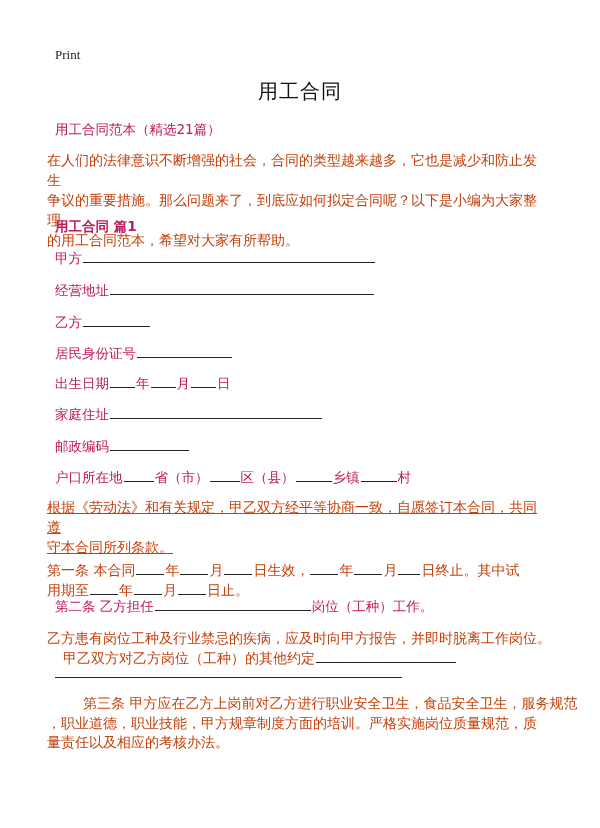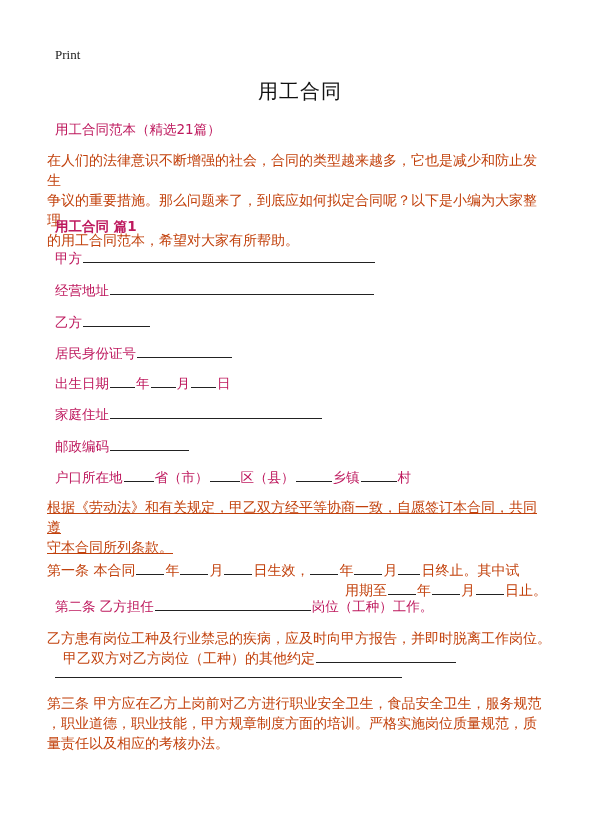--- a/index.html
+++ b/index.html
@@ -86,34 +86,34 @@
 
   <div class="para" style="top:497px;text-decoration:underline;">
     <div>根据《劳动法》和有关规定，甲乙双方经平等协商一致，自愿签订本合同，共同遵</div>
     <div>守本合同所列条款。</div>
   </div>
 
   <div class="para" style="top:546px;">
     <div style="white-space:nowrap;margin-top:14px;">
       <span>第一条 本合同</span><span class="blank" style="width:28px;"></span><span>年</span><span class="blank" style="width:28px;"></span><span>月</span><span class="blank" style="width:28px;"></span><span>日生效，</span><span class="blank" style="width:28px;"></span><span>年</span><span class="blank" style="width:28px;"></span><span>月</span><span class="blank" style="width:22px;"></span><span>日终止。其中试</span>
     </div>
-    <div style="white-space:nowrap;text-align:right;">
+    <div style="white-space:nowrap;">
       <span>用期至</span><span class="blank" style="width:28px;"></span><span>年</span><span class="blank" style="width:28px;"></span><span>月</span><span class="blank" style="width:28px;"></span><span>日止。</span>
     </div>
   </div>
 
   <div class="ln" style="top:596px;">
     <span>第二条 乙方担任</span><span class="blank" style="width:156px;"></span><span>岗位（工种）工作。</span>
   </div>
 
   <div class="para" style="top:628px; width:540px;">
     <div style="white-space:nowrap;">乙方患有岗位工种及行业禁忌的疾病，应及时向甲方报告，并即时脱离工作岗位。</div>
     <div style="white-space:nowrap;margin-left:16px;"><span>甲乙双方对乙方岗位（工种）的其他约定</span><span class="blank" style="width:140px;"></span></div>
   </div>
   <div class="rule" style="left:55px; top:677px; width:347px;"></div>
 
   <div class="para" style="top:693px; width:530px;">
-    <div style="white-space:nowrap;">第三条 甲方应在乙方上岗前对乙方进行职业安全卫生，食品安全卫生，服务规范</div>
+    <div style="white-space:nowrap;margin-left:36px;">第三条 甲方应在乙方上岗前对乙方进行职业安全卫生，食品安全卫生，服务规范</div>
     <div style="white-space:nowrap;">，职业道德，职业技能，甲方规章制度方面的培训。严格实施岗位质量规范，质</div>
-    <div style="white-space:nowrap;">量责任以及相应的考核办法。</div>
+    <div style="white-space:nowrap;font-family:Liberation Mono, monospace;">量责任以及相应的考核办法。</div>
   </div>
 
 </div>
 
 </body></html>

